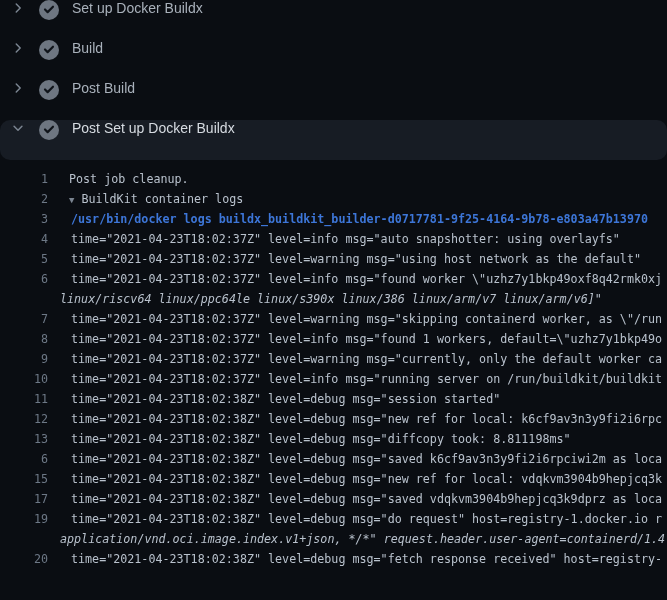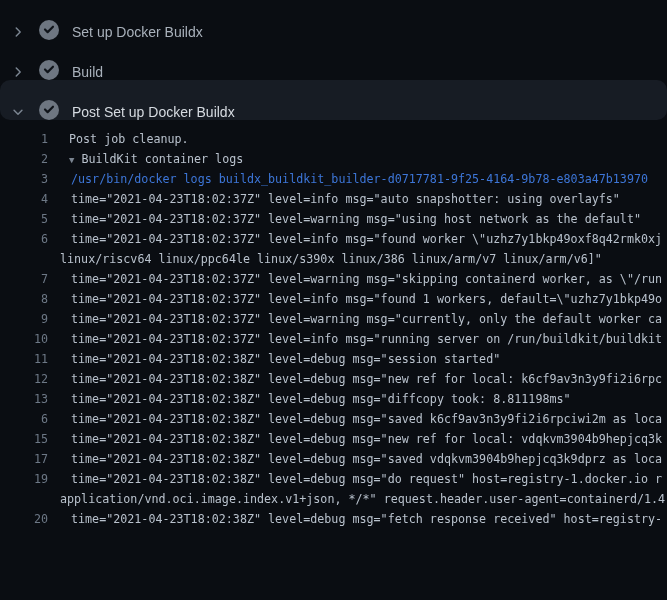--- a/index.html
+++ b/index.html
@@ -9,21 +9,21 @@
     height: 600px;
     overflow: hidden;
     background: #0a0d12;
     font-family: "Liberation Sans", sans-serif;
   }
   
   .steps { width: 667px; }
   .step-row {
     height: 40px;
     display: flex;
-    align-items: flex-end;
+    align-items: flex-start;
     padding-left: 10px;
     box-sizing: border-box;
     cursor: pointer;
   }
   .step-row.expanded {
     background: #171c24;
     border-radius: 10px;
   }
   .step-chevron {
     width: 16px; height: 16px;
@@ -58,22 +58,22 @@
   .log-num {
     width: 48px;
     flex: none;
     text-align: right;
     color: #6d7886;
     cursor: pointer;
   }
   .log-text { color: #b9c2cd; }
   .log-text.indent0 { margin-left: 21px; }
   .log-text.indent1 { margin-left: 23px; }
-  .log-text.wrap    { margin-left: 12px; }
-  .log-text.command { color: #3d76d8; font-weight: normal; }
+  .log-text.wrap    { margin-left: 12px; font-style: italic; }
+  .log-text.command { color: #3d76d8; font-weight: bold; }
   .group-toggle {
     color: #7b8591;
     font-size: 9px;
     margin-right: 7px;
     cursor: pointer;
   }
 </style>
 </head>
 <body>
 
@@ -95,20 +95,32 @@
         <span class="step-chevron">
           <svg viewBox="0 0 16 16" width="14" height="14">
             <path d="M6 3.5 L10.5 8 L6 12.5" fill="none" stroke="#7b8591" stroke-width="1.7" stroke-linecap="round" stroke-linejoin="round"></path>
           </svg>
         </span>
         <span class="step-check"><svg viewBox="0 0 16 16" width="20" height="20">
             <circle cx="8" cy="8" r="8" fill="#6e7681"></circle>
             <path d="M11.2 5.4 L6.9 9.7 L4.8 7.6" fill="none" stroke="#10141a" stroke-width="1.7" stroke-linecap="round" stroke-linejoin="round"></path>
           </svg></span>
         <span class="step-label">Build</span>
+      </div>
+      <div class="step-row">
+        <span class="step-chevron">
+          <svg viewBox="0 0 16 16" width="14" height="14">
+            <path d="M6 3.5 L10.5 8 L6 12.5" fill="none" stroke="#7b8591" stroke-width="1.7" stroke-linecap="round" stroke-linejoin="round"></path>
+          </svg>
+        </span>
+        <span class="step-check"><svg viewBox="0 0 16 16" width="20" height="20">
+            <circle cx="8" cy="8" r="8" fill="#6e7681"></circle>
+            <path d="M11.2 5.4 L6.9 9.7 L4.8 7.6" fill="none" stroke="#10141a" stroke-width="1.7" stroke-linecap="round" stroke-linejoin="round"></path>
+          </svg></span>
+        <span class="step-label">Post Build</span>
       </div>
       <div class="step-row expanded">
         <span class="step-chevron">
           <svg viewBox="0 0 16 16" width="14" height="14">
             <path d="M3.5 6 L8 10.5 L12.5 6" fill="none" stroke="#7b8591" stroke-width="1.7" stroke-linecap="round" stroke-linejoin="round"></path>
           </svg>
         </span>
         <span class="step-check"><svg viewBox="0 0 16 16" width="20" height="20">
             <circle cx="8" cy="8" r="8" fill="#6e7681"></circle>
             <path d="M11.2 5.4 L6.9 9.7 L4.8 7.6" fill="none" stroke="#10141a" stroke-width="1.7" stroke-linecap="round" stroke-linejoin="round"></path>

